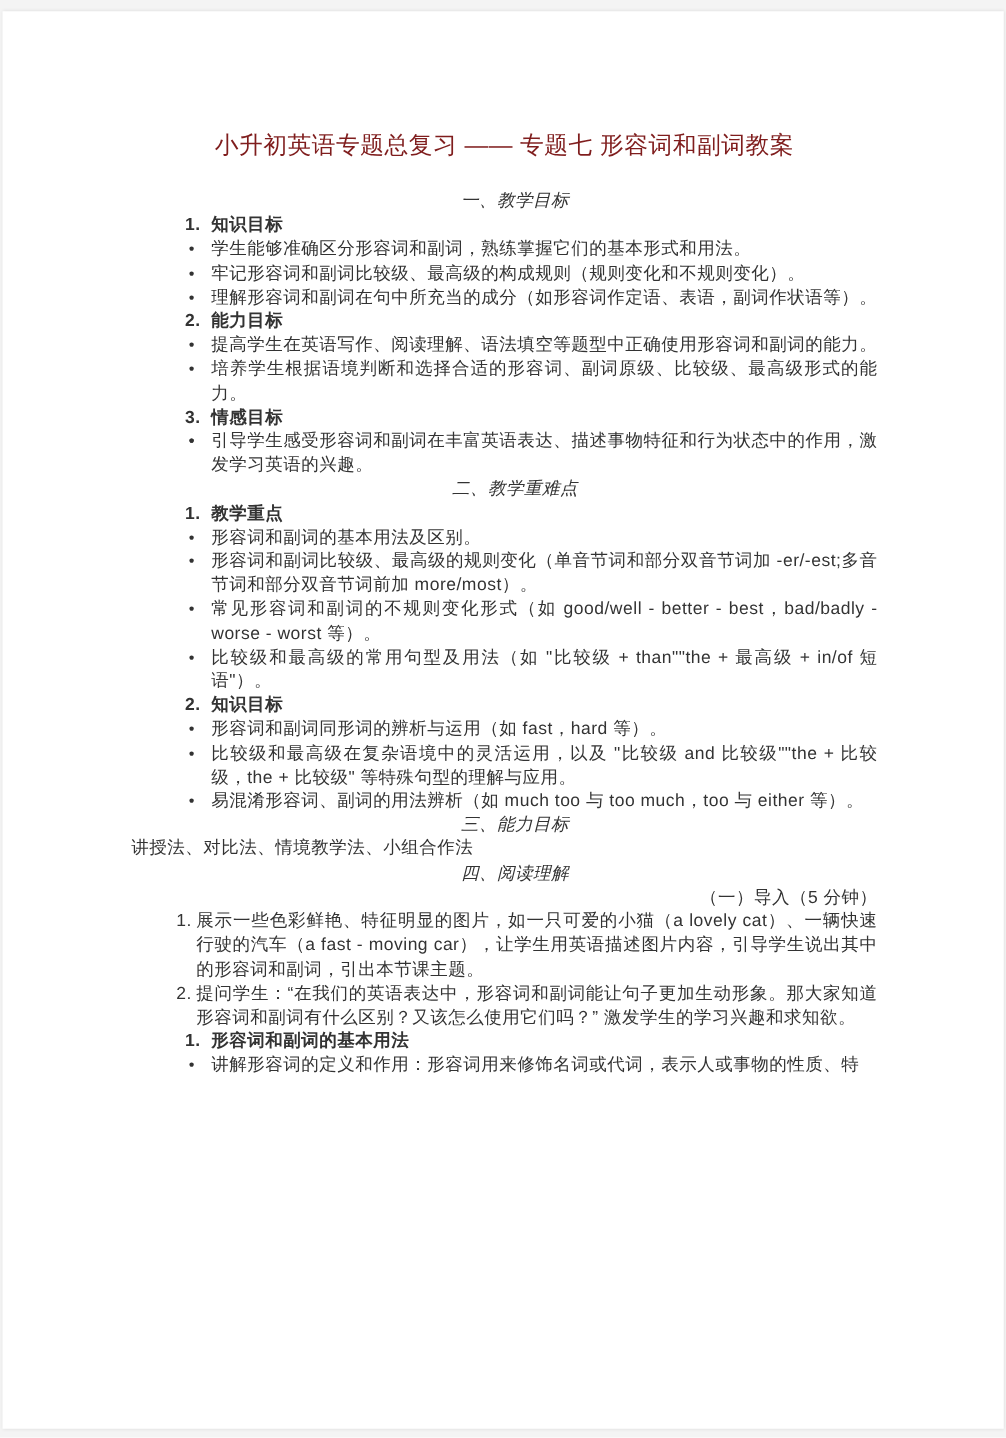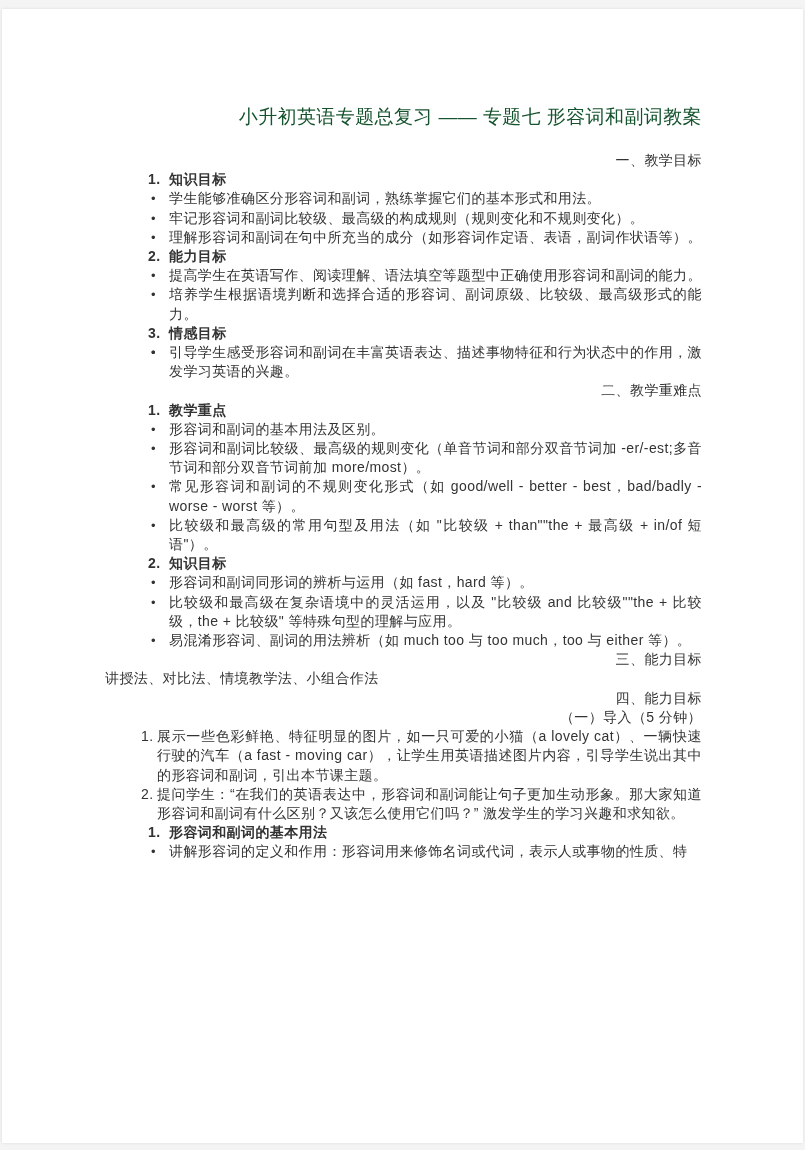--- a/index.html
+++ b/index.html
@@ -11,37 +11,37 @@
   }
   .page {
     box-sizing: border-box;
     width: 801px; height: 1134px;
     margin: 9px 2px 7px 2px;
     background: #ffffff;
     box-shadow: 0 0 3px rgba(0,0,0,0.10);
     padding: 94px 101px 0 103px;
   }
   .doc-title {
-    text-align: right;
+    text-align: center;
     font-size: 19px;
     line-height: 27px;
     letter-spacing: 0.4px;
-    color: #14532d;
+    color: #7f1d1d;
     margin: 0 0 21px 0;
     font-weight: normal;
   }
   .block {
     font-size: 14px;
     line-height: 19.2px;
     letter-spacing: 0.4px;
     color: #333333;
     text-align: justify;
     text-justify: inter-ideograph;
   }
-  .h   { padding-left: 17px; text-align: right; }
+  .h   { padding-left: 17px; text-align: center; font-style: italic; }
   .sub { padding-left: 4px;  text-align: right; }
   .p   { padding-left: 0;    text-align: left; font-family: Liberation Serif, serif; }
   .li  { position: relative; }
   .li .marker { position: absolute; top: 0; }
   .num  { padding-left: 64px; }
   .num  > .marker { left: 43px; }
   .num.bold, .num.bold > .marker { font-weight: bold; }
   .bullet { padding-left: 64px; }
   .bullet > .marker { left: 46px; font-size: 13px; }
   .num2 { padding-left: 52px; }
@@ -81,21 +81,21 @@
   <div class="block li bullet"><span class="marker">•</span><span>比较级和最高级的常用句型及用法（如 "比较级 + than""the + 最高级 + in/of 短语"）。</span></div>
 
   <div class="block li num bold"><span class="marker">2.</span><span>知识目标</span></div>
 
   <div class="block li bullet"><span class="marker">•</span><span>形容词和副词同形词的辨析与运用（如 fast，hard 等）。</span></div>
   <div class="block li bullet"><span class="marker">•</span><span>比较级和最高级在复杂语境中的灵活运用，以及 "比较级 and 比较级""the + 比较级，the + 比较级" 等特殊句型的理解与应用。</span></div>
   <div class="block li bullet"><span class="marker">•</span><span>易混淆形容词、副词的用法辨析（如 much too 与 too much，too 与 either 等）。</span></div>
 
   <div class="block h">三、能力目标</div>
   <div class="block p">讲授法、对比法、情境教学法、小组合作法</div>
-  <div class="block h">四、能力目标</div>
+  <div class="block h">四、阅读理解</div>
 
   <div class="block sub">（一）导入（5 分钟）</div>
 
   <div class="block li num2"><span class="marker">1.</span><span>展示一些色彩鲜艳、特征明显的图片，如一只可爱的小猫（a lovely cat）、一辆快速行驶的汽车（a fast - moving car），让学生用英语描述图片内容，引导学生说出其中的形容词和副词，引出本节课主题。</span></div>
   <div class="block li num2"><span class="marker">2.</span><span>提问学生：“在我们的英语表达中，形容词和副词能让句子更加生动形象。那大家知道形容词和副词有什么区别？又该怎么使用它们吗？” 激发学生的学习兴趣和求知欲。</span></div>
 
 
   <div class="block li num bold"><span class="marker">1.</span><span>形容词和副词的基本用法</span></div>
 
   <div class="block li bullet"><span class="marker">•</span><span>讲解形容词的定义和作用：形容词用来修饰名词或代词，表示人或事物的性质、特</span></div>

